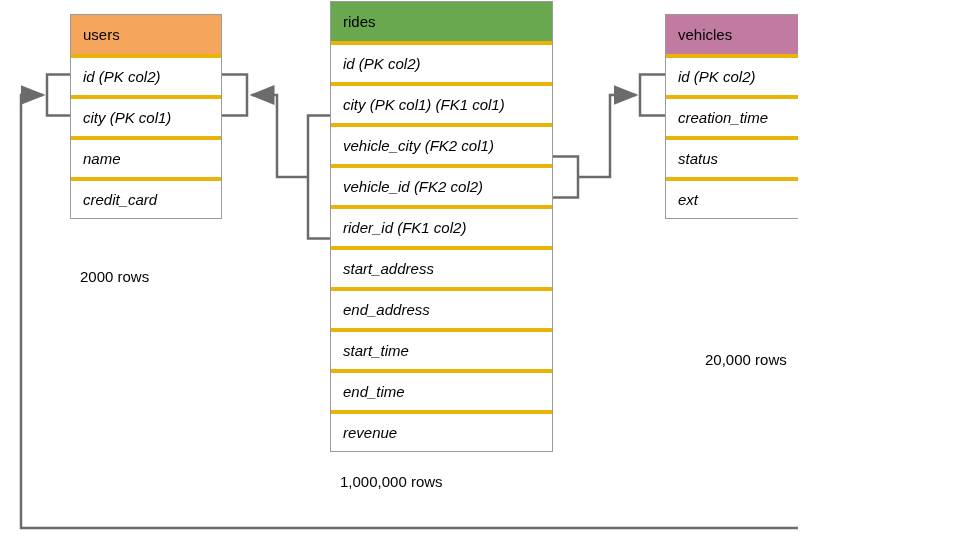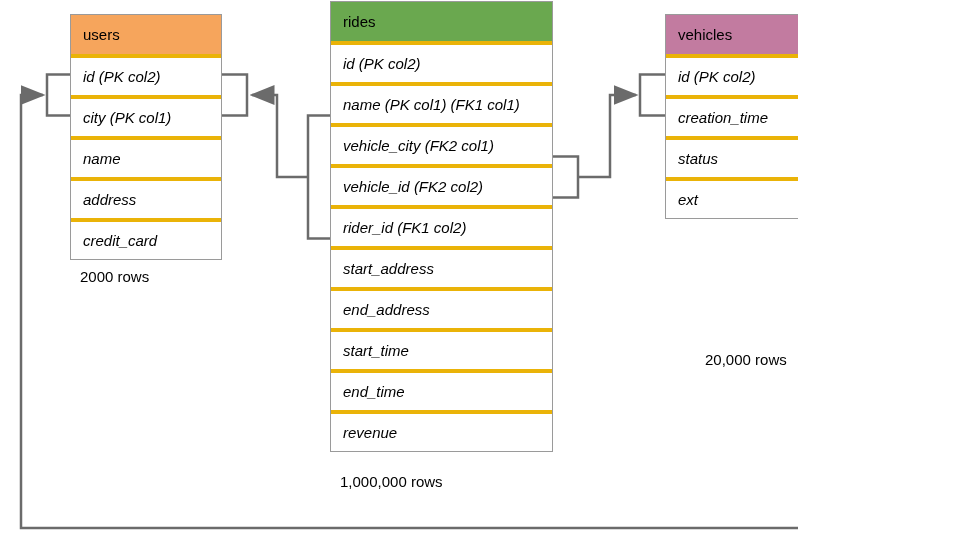--- a/index.html
+++ b/index.html
@@ -89,29 +89,28 @@
     <polyline points="887,115.5 912,115.5 912,197.5 887,197.5" fill="none" stroke="#6b6b6b" stroke-width="2.5"></polyline>
     <polyline points="70,74.5 47,74.5 47,115.5 70,115.5" fill="none" stroke="#6b6b6b" stroke-width="2.5"></polyline>
     <polyline points="912,156.5 938,156.5 938,528 21,528 21,95 43,95" fill="none" stroke="#6b6b6b" stroke-width="2.5" marker-end="url(#arrow)"></polyline>
   </svg>
 
   <div class="db-table" id="users-table">
     <div class="thead" style="background: rgb(246, 165, 92);">users</div>
     <div class="trow">id (PK col2)</div>
     <div class="trow">city (PK col1)</div>
     <div class="trow">name</div>
-    <div class="trow">address</div>
     <div class="trow">credit_card</div>
   </div>
   <div class="row-count" id="users-rowcount">2000 rows</div>
 
   <div class="db-table" id="rides-table">
     <div class="thead" style="background: rgb(106, 168, 79);">rides</div>
     <div class="trow">id (PK col2)</div>
-    <div class="trow">name (PK col1) (FK1 col1)</div>
+    <div class="trow">city (PK col1) (FK1 col1)</div>
     <div class="trow">vehicle_city (FK2 col1)</div>
     <div class="trow">vehicle_id (FK2 col2)</div>
     <div class="trow">rider_id (FK1 col2)</div>
     <div class="trow">start_address</div>
     <div class="trow">end_address</div>
     <div class="trow">start_time</div>
     <div class="trow">end_time</div>
     <div class="trow">revenue</div>
   </div>
   <div class="row-count" id="rides-rowcount">1,000,000 rows</div>

